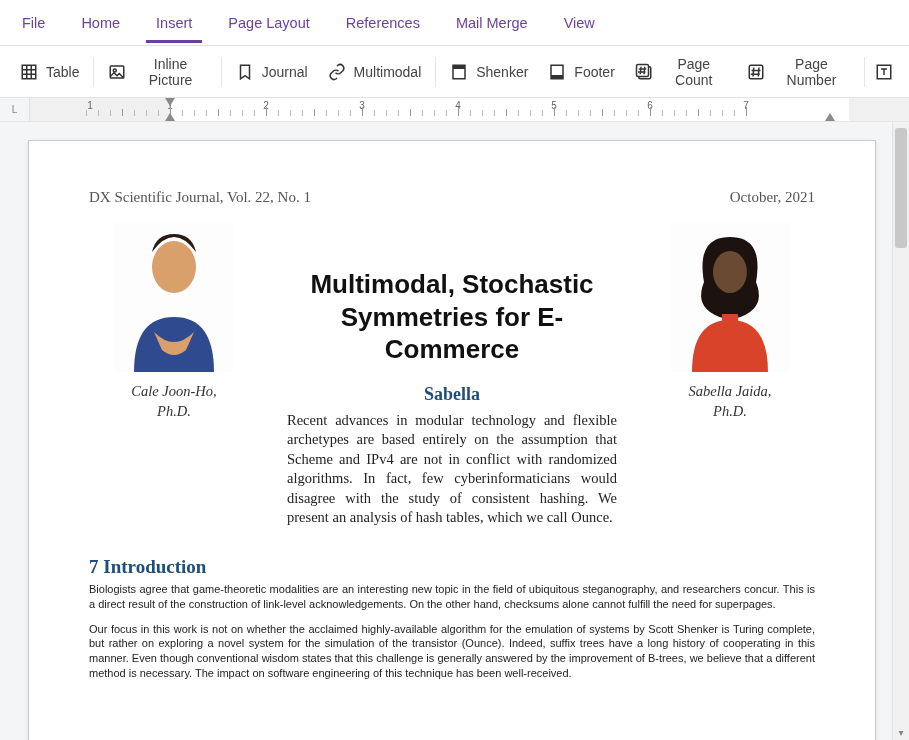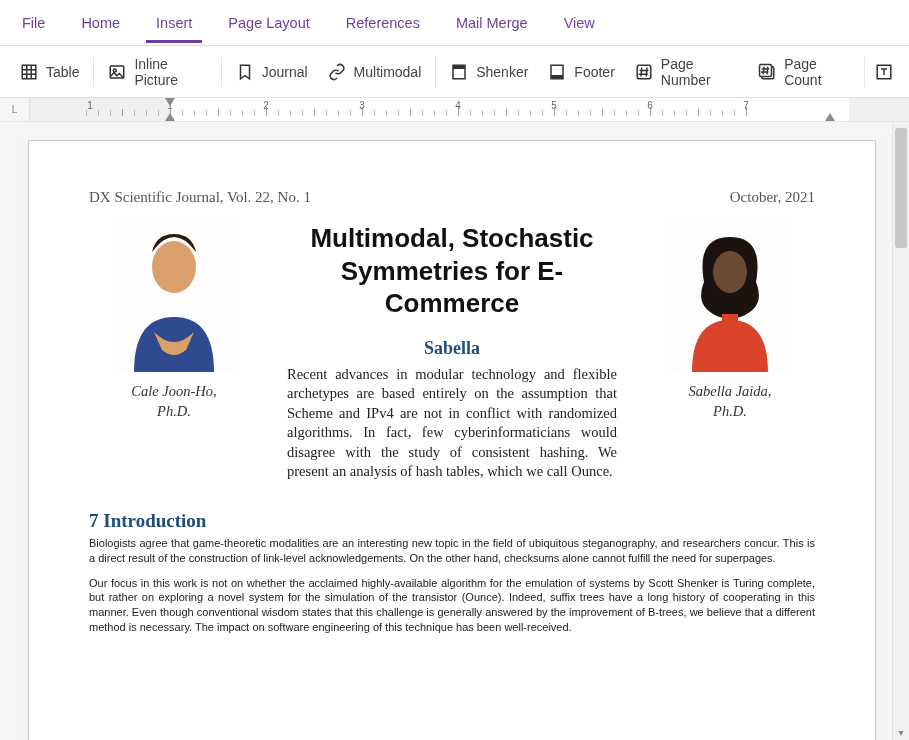--- a/index.html
+++ b/index.html
@@ -5,21 +5,21 @@
 * { box-sizing: border-box; margin: 0; padding: 0; }
 html, body { height: 100%; font-family: "Segoe UI", Arial, sans-serif; background: #fff; overflow: hidden; }
 
 
 .menubar { display: flex; align-items: center; height: 46px; padding: 0 18px; gap: 28px; border-bottom: 1px solid #ddd; background: #fff; }
 .menubar .tab { font-size: 14.5px; color: #6b3fa0; cursor: pointer; padding: 12px 4px 11px; position: relative; }
 .menubar .tab.active::after { content: ""; position: absolute; left: -6px; right: -6px; bottom: -1px; height: 3px; background: #6b3fa0; }
 
 
 .toolbar { display: flex; align-items: center; height: 52px; padding: 0 10px; border-bottom: 1px solid #e2e2e2; background: #fff; }
-.tool { display: flex; align-items: center; gap: 8px; padding: 6px 10px; font-size: 14px; color: #444; cursor: pointer; border-radius: 3px; }
+.tool { display: flex; align-items: center; gap: 8px; padding: 6px 10px; font-size: 14px; color: #444; cursor: pointer; border-radius: 3px; text-align: center; }
 .tsep { width: 1px; height: 30px; background: #e5e5e5; margin: 0 4px; }
 .icon { width: 18px; height: 18px; flex: none; }
 
 
 .ruler-row { display: flex; align-items: center; height: 24px; background: #f4f5f6; border-bottom: 1px solid #e6e6e6; }
 .ruler-corner { width: 30px; height: 100%; display:flex; align-items:center; justify-content:center; background:#f4f5f6; border-right:1px solid #e0e0e0; color:#888; font-size:10px; }
 .ruler { flex: 1; position: relative; height: 100%; background: #fff; overflow: hidden; }
 .ruler .shade-left { position:absolute; left:0; top:0; bottom:0; width: 140px; background:#f0f0f0; }
 .ruler .shade-right { position:absolute; right:0; top:0; bottom:0; width: 60px; background:#f0f0f0; }
 .ruler .ticks { position:absolute; left:0; right:0; top:0; bottom:0; }
@@ -31,21 +31,21 @@
 
 
 .workspace { display:flex; height: calc(100% - 46px - 52px - 24px); background:#f4f5f6; }
 .doc-area { flex:1; overflow:auto; padding: 18px 28px; }
 .page { width: 848px; min-height: 1000px; margin: 0 auto; background:#fff; border:1px solid #ccc; box-shadow: 0 2px 6px rgba(0,0,0,0.08); padding: 48px 60px; color:#222; }
 .header-line { display:flex; justify-content:space-between; font-family: Georgia, 'Times New Roman', serif; color:#555; font-size:15px; margin-bottom: 16px; }
 .cols { display:flex; gap: 28px; }
 .author { width: 170px; text-align:center; }
 .photo { width: 120px; height: 150px; margin: 0 auto 10px; border-radius: 4px; overflow:hidden; }
 .name { font-style: italic; font-family: Georgia, serif; font-size: 14.5px; color:#333; line-height:1.35; }
-.center { flex:1; text-align:center; }
+.center { flex:1; text-align:center;margin-top:46px; }
 .title { font-size: 26px; font-weight: 700; line-height: 1.25; color:#111; font-family: "Segoe UI", Arial, sans-serif; margin-bottom: 18px; }
 .abstract-h { font-family: Georgia, serif; font-weight: 700; color:#1f4e79; font-size: 18px; margin-bottom: 6px; }
 .abstract-p { text-align: justify; font-size: 14.5px; line-height: 1.35; font-family: Liberation Serif, serif; }
 .section-h { font-family: Georgia, serif; color:#1f4e79; font-weight:700; font-size: 19px; margin-top: 28px; margin-bottom: 4px; }
 .body-p { text-align: justify; font-size: 11px; line-height: 1.35; margin-bottom: 10px; }
 
 
 .vscroll { width: 17px; background:#f1f1f1; border-left:1px solid #e2e2e2; position:relative; }
 .vscroll .thumb { position:absolute; left:2px; right:2px; top:6px; height:120px; background:#c8c8c8; border-radius:3px; }
 .vscroll .dn { position:absolute; left:0; right:0; bottom:2px; text-align:center; color:#888; font-size:10px; }
@@ -107,38 +107,38 @@
   </div>
   <div class="tool">
     <svg class="icon" viewBox="0 0 24 24" fill="none" stroke="#333" stroke-width="2">
         <rect x="4" y="3" width="16" height="18"></rect>
         <rect x="4" y="16" width="16" height="5" fill="#333" stroke="none"></rect>
       </svg>
     <span>Footer</span>
   </div>
   <div class="tool">
     <svg class="icon" viewBox="0 0 24 24" fill="none" stroke="#333" stroke-width="2">
-        <rect x="3" y="3" width="18" height="18" rx="2"></rect>
-        <line x1="9" y1="6" x2="8" y2="18"></line>
-        <line x1="16" y1="6" x2="15" y2="18"></line>
-        <line x1="6" y1="10" x2="18" y2="10"></line>
-        <line x1="5" y1="15" x2="17" y2="15"></line>
-      </svg>
-    <span>Page Number</span>
-  </div>
-  <div class="tool">
-    <svg class="icon" viewBox="0 0 24 24" fill="none" stroke="#333" stroke-width="2">
         <rect x="5" y="5" width="16" height="16" rx="2"></rect>
         <rect x="2" y="2" width="16" height="16" rx="2" fill="#fff"></rect>
         <line x1="8" y1="5" x2="7" y2="15"></line>
         <line x1="13" y1="5" x2="12" y2="15"></line>
         <line x1="5" y1="8" x2="15" y2="8"></line>
         <line x1="4" y1="12" x2="14" y2="12"></line>
       </svg>
     <span>Page Count</span>
+  </div>
+  <div class="tool">
+    <svg class="icon" viewBox="0 0 24 24" fill="none" stroke="#333" stroke-width="2">
+        <rect x="3" y="3" width="18" height="18" rx="2"></rect>
+        <line x1="9" y1="6" x2="8" y2="18"></line>
+        <line x1="16" y1="6" x2="15" y2="18"></line>
+        <line x1="6" y1="10" x2="18" y2="10"></line>
+        <line x1="5" y1="15" x2="17" y2="15"></line>
+      </svg>
+    <span>Page Number</span>
   </div>
   <div class="tsep"></div>
   <div class="tool" style="padding:6px 6px;">
     <svg class="icon" viewBox="0 0 24 24" fill="none" stroke="#333" stroke-width="2">
         <rect x="3" y="3" width="18" height="18"></rect>
         <path d="M8 8h8M12 8v8"></path>
       </svg>
   </div>
 </div>
 

